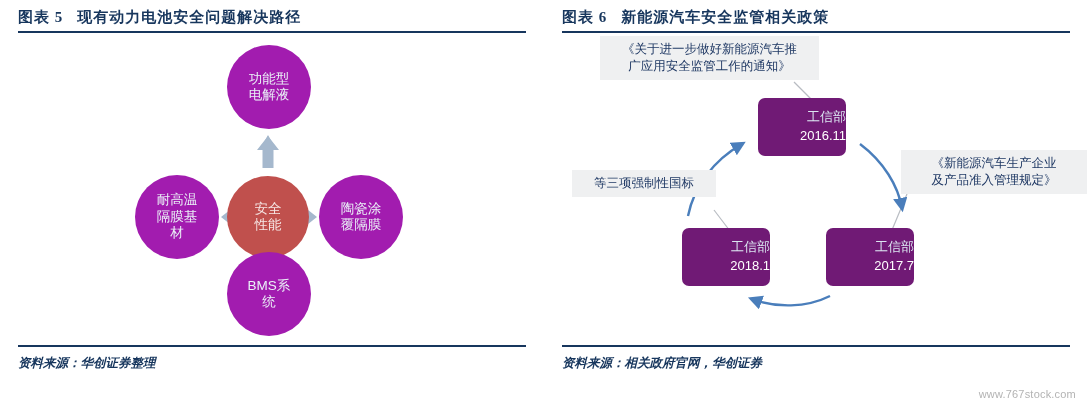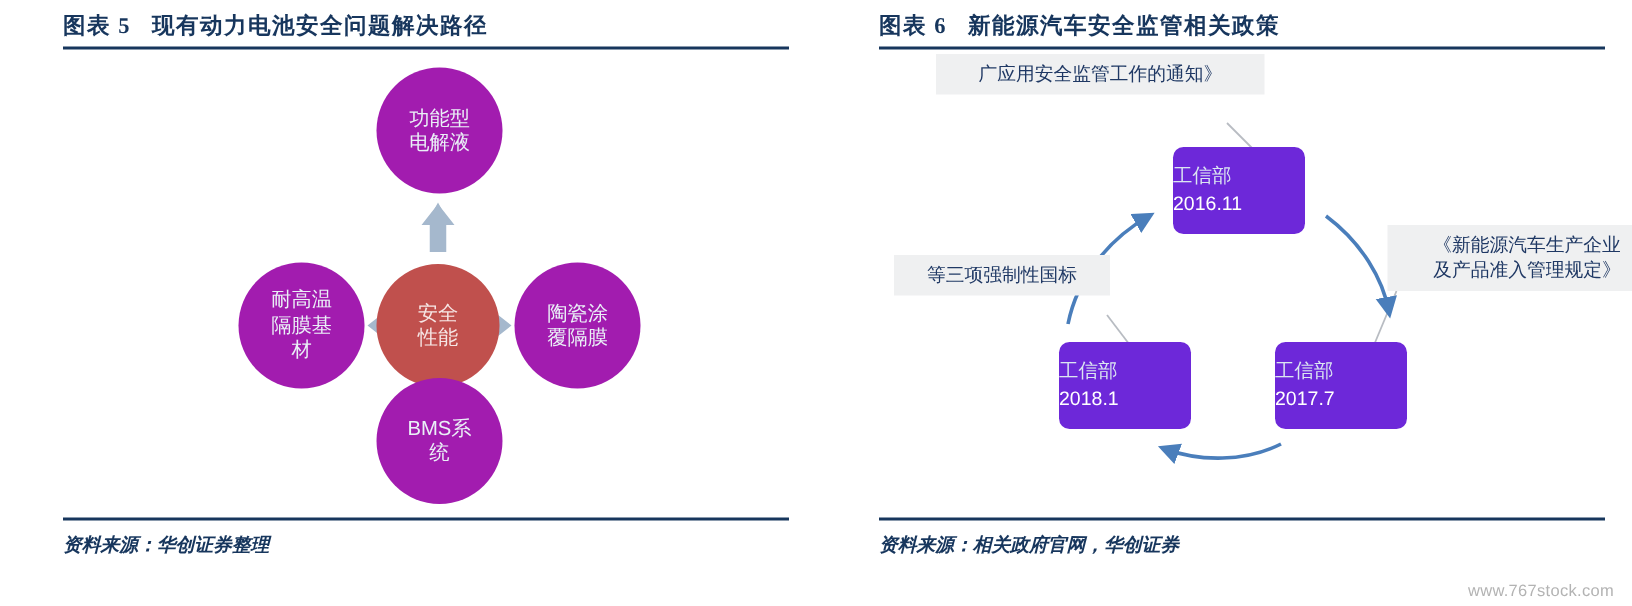--- a/index.html
+++ b/index.html
@@ -11,21 +11,21 @@
     overflow:hidden;
     position:relative;
   }
   .page{position:relative;width:1088px;height:404px;}
 
   
   .panel{position:absolute;top:0;height:404px;width:544px;}
   .panel-left{left:0;}
   .panel-right{left:544px;}
 
-  .panel-inner{position:absolute;left:18px;right:18px;top:0;bottom:0;margin-left:24px;}
+  .panel-inner{position:absolute;left:18px;right:18px;top:0;bottom:0;}
 
   
   .fig-title{
     position:absolute;top:8px;left:0;right:0;
     font-family:"Liberation Serif","DejaVu Serif",serif;
     font-weight:bold;
     font-size:15px;
     color:#17365d;
     letter-spacing:1px;
     white-space:nowrap;
@@ -95,28 +95,28 @@
     box-sizing:border-box;
     text-align:center;
     font-family:"Liberation Sans","DejaVu Sans",sans-serif;
   }
   .callout-top  {left:38px;  top:2px;   width:219px;}
   .callout-rt   {left:339px; top:116px; width:186px;}
   .callout-lf   {left:10px;  top:136px; width:144px;}
 
   .gov-box{
     position:absolute;
-    background:#6d28d9;
+    background:#701a75;
     border-radius:7px;
     color:#ffffff;
     text-align:center;
     font-size:13px;
     line-height:1.45;
     display:flex;flex-direction:column;
-    align-items:flex-start;justify-content:center;
+    align-items:flex-end;justify-content:center;
     box-sizing:border-box;
   }
   .gov-box .org{color:#dbe5f1;}
   .gov-box .date{color:#ffffff;}
 
   .g-top   {left:196px; top:64px;  width:88px; height:58px;}
   .g-right {left:264px; top:194px; width:88px; height:58px;}
   .g-left  {left:120px; top:194px; width:88px; height:58px;}
 
   svg.overlay{position:absolute;left:0;top:0;width:508px;height:300px;overflow:visible;}
@@ -219,20 +219,21 @@
           <line x1="232" y1="48" x2="250" y2="66" stroke="#b8bcc2" stroke-width="1.2"></line>
           <line x1="345" y1="160" x2="330" y2="196" stroke="#b8bcc2" stroke-width="1.2"></line>
           <line x1="152" y1="176" x2="168" y2="197" stroke="#b8bcc2" stroke-width="1.2"></line>
 
           <path d="M298,110 C322,128 336,152 340,174" fill="none" stroke="#4a7ebb" stroke-width="2.4" marker-end="url(#ah)"></path>
           <path d="M268,262 C244,274 214,274 190,265" fill="none" stroke="#4a7ebb" stroke-width="2.4" marker-end="url(#ah)"></path>
           <path d="M126,182 C132,152 152,126 180,110" fill="none" stroke="#4a7ebb" stroke-width="2.4" marker-end="url(#ah)"></path>
         </svg>
 
         <div class="callout callout-top">
+          <div>《关于进一步做好新能源汽车推</div>
           <div>广应用安全监管工作的通知》</div>
         </div>
 
         <div class="callout callout-rt">
           <div>《新能源汽车生产企业</div>
           <div>及产品准入管理规定》</div>
         </div>
 
         <div class="callout callout-lf">
           <div>等三项强制性国标</div>

